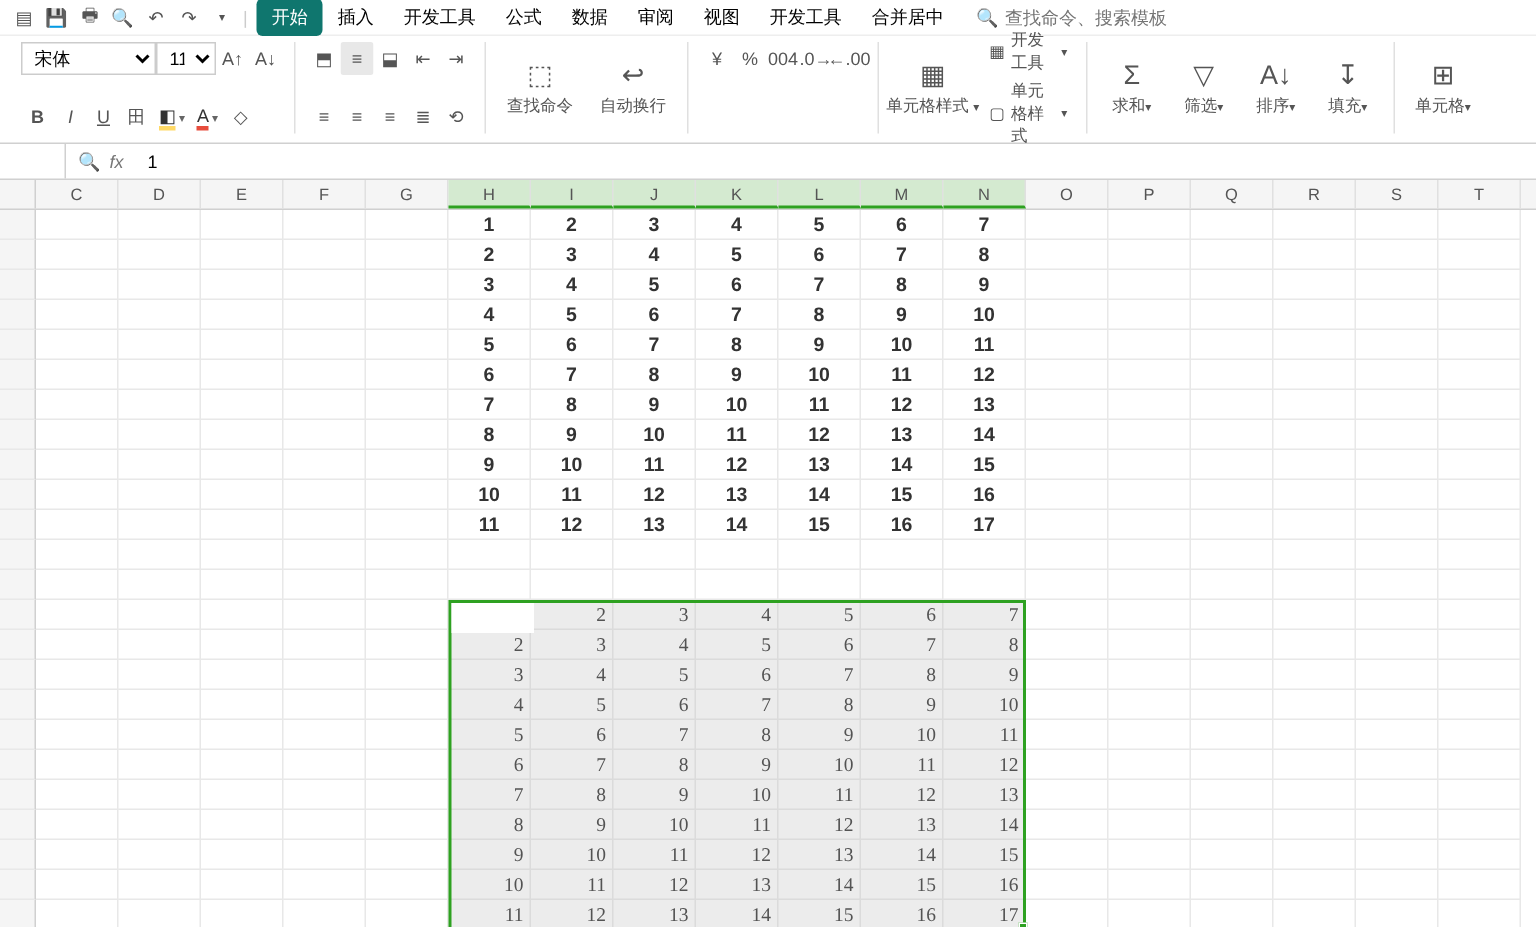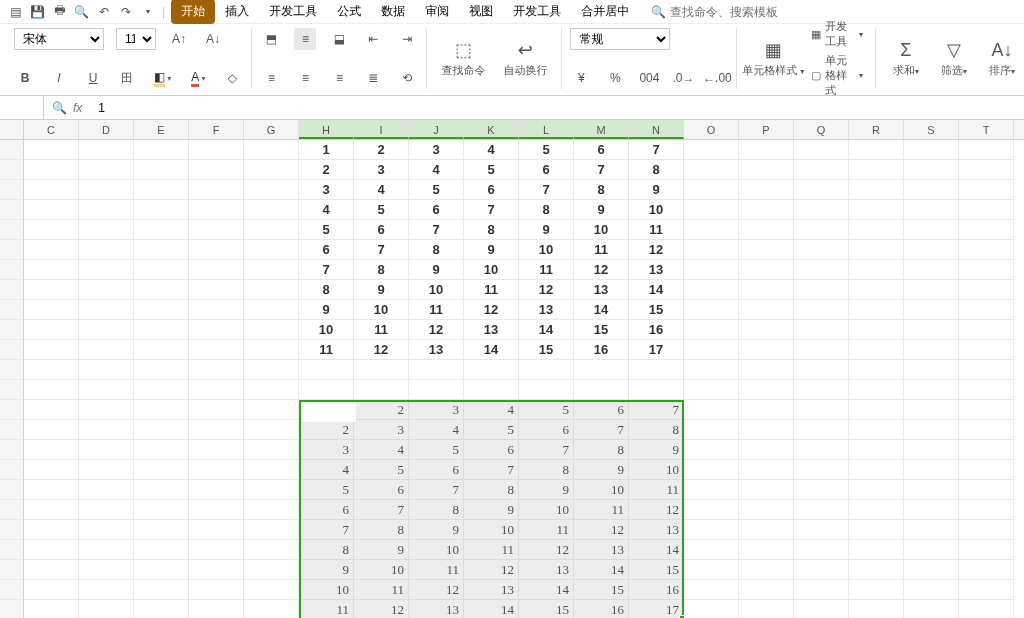--- a/index.html
+++ b/index.html
@@ -5,29 +5,29 @@
   * { box-sizing: border-box; margin: 0; padding: 0; }
   body { font-family: "Microsoft YaHei", Arial, sans-serif; font-size: 12px; color: #333; background: #fff; overflow: hidden; }
   
   
   .qat { height: 24px; display: flex; align-items: center; padding: 2px 8px; gap: 6px; border-bottom: 1px solid #eee; }
   .qat-icon { width: 16px; height: 16px; display: inline-flex; align-items: center; justify-content: center; cursor: pointer; color: #555; }
   
   
   .tabbar { height: 28px; display: flex; align-items: center; gap: 0; padding: 0 8px; }
   .tabbar .tab { padding: 4px 10px; cursor: pointer; font-size: 12px; color: #000000; }
-  .tabbar .tab.active { background: #a16207; color: #fff; border-radius: 4px; }
+  .tabbar .tab.active { background: #0f766e; color: #fff; border-radius: 4px; }
   .tabbar .search { margin-left: 12px; display: flex; align-items: center; color: #888; gap: 4px; }
   .tabbar .search input { border: none; outline: none; font-size: 12px; width: 140px; color: #888; }
   
   
   .ribbon { display: flex; align-items: stretch; border-bottom: 1px solid #d0d0d0; padding: 4px 6px 6px; gap: 0; height: 72px; }
   .group { display: flex; flex-direction: column; justify-content: space-between; padding: 0 8px; border-right: 1px solid #e0e0e0; }
   .group:last-child { border-right: none; }
-  .group-row { display: flex; align-items: center; gap: 12px; }
+  .group-row { display: flex; align-items: center; gap: 0; }
   
   .font-select { border: 1px solid #ccc; height: 22px; font-size: 12px; padding: 0 4px; background: #fff; }
   .font-name { width: 90px; }
   .font-size { width: 40px; }
   
   .btn-icon { width: 22px; height: 22px; display: inline-flex; align-items: center; justify-content: center; cursor: pointer; border: 1px solid transparent; border-radius: 2px; color: #555; }
   .btn-split { display: inline-flex; align-items: center; cursor: pointer; padding: 2px 4px; gap: 2px; }
   .btn-split .caret { font-size: 8px; color: #666; }
   
   .vbtn { display: flex; flex-direction: column; align-items: center; justify-content: center; gap: 2px; cursor: pointer; padding: 2px 6px; min-width: 44px; }
@@ -147,23 +147,20 @@
       </div>
       <div class="vbtn">
         <span class="icon">↩</span>
         <span class="label">自动换行</span>
       </div>
     </div>
   </div>
 
   <div class="group">
     <div class="group-row">
-      <select class="font-select" style="width:100px;"><option>常规</option></select>
-    </div>
-    <div class="group-row">
       <span class="btn-icon">¥</span>
       <span class="btn-icon">%</span>
       <span class="btn-icon">004</span>
       <span class="btn-icon">.0→</span>
       <span class="btn-icon">←.00</span>
     </div>
   </div>
 
   <div class="group">
     <div style="display:flex;gap:6px;height:100%;align-items:center;">

